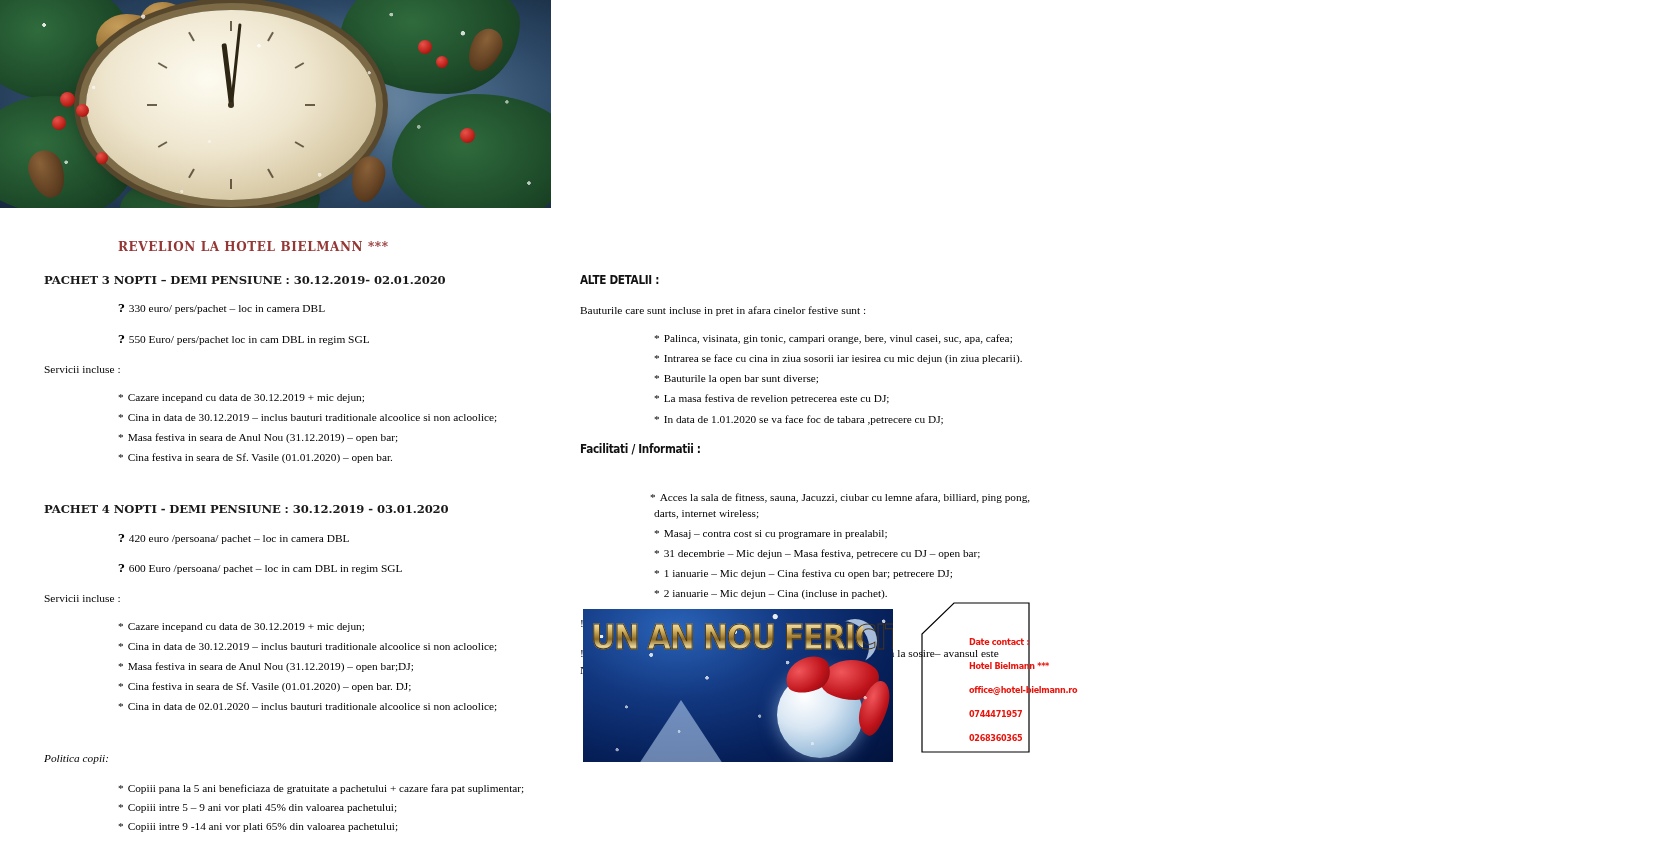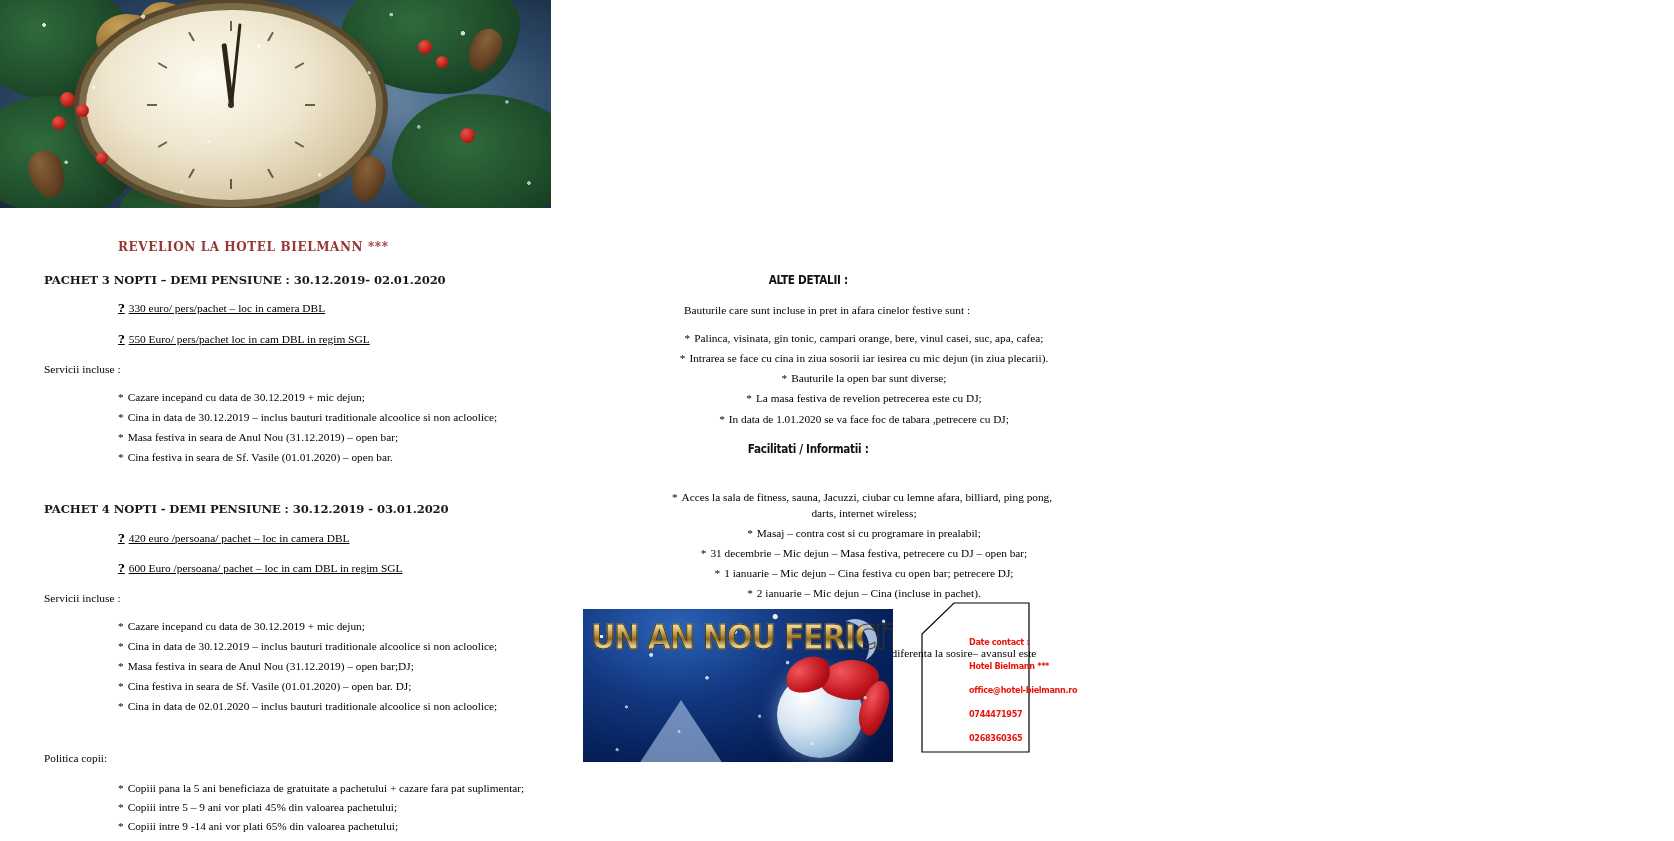--- a/index.html
+++ b/index.html
@@ -134,21 +134,21 @@
     letter-spacing: 0.6px;
     color: #953735;
     white-space: nowrap;
   }
   .col {
     position: absolute;
     font-size: 11.3px;
     line-height: 1.42;
   }
   #left-col { left: 44px;  top: 272px; width: 520px; }
-  #right-col{ left: 592px; top: 272px; width: 470px; text-align: center; }
+  #right-col{ left: 580px; top: 272px; width: 470px; }
 
   .pkg-head {
     font-family: "DejaVu Serif", "Liberation Serif", serif;
     font-weight: bold;
     font-size: 11.6px;
     letter-spacing: -0.1px;
     color: #1a1a1a;
     margin: 0 0 12px 0;
     white-space: nowrap;
   }
@@ -159,21 +159,20 @@
     letter-spacing: -0.35px;
     color: #111;
     margin: 0 0 14px 0;
     transform: scaleX(0.92);
     transform-origin: left center;
   }
   .price-line {
     margin: 0 0 14px 0;
     padding-left: 74px;
     font-size: 11.4px;
-    text-decoration: underline;
   }
   .price-line .qmark {
     font-weight: bold;
     font-family: "DejaVu Serif", "Liberation Serif", serif;
     margin-right: 4px;
   }
   .plain {
     margin: 0 0 12px 0;
     font-size: 11.4px;
   }
@@ -185,21 +184,21 @@
   .bullets li {
     margin: 0 0 4px 0;
     font-size: 11.3px;
     white-space: nowrap;
   }
   .bullets li .ast { margin-right: 4px; }
   .bullets.wrapable li { white-space: normal; }
   .spacer-lg { height: 32px; }
   .spacer-sm { height: 10px; }
 
-  .kids-head { margin: 0 0 14px 0; font-size: 11.3px; }
+  .kids-head { margin: 0 0 14px 0; font-size: 11.3px; font-style: italic; }
   .kids li { margin-bottom: 3px; }
 
   .bang {
     margin: 0 0 14px 0;
     font-size: 11.4px;
   }
 
   
   #newyear-photo {
     position: absolute;

